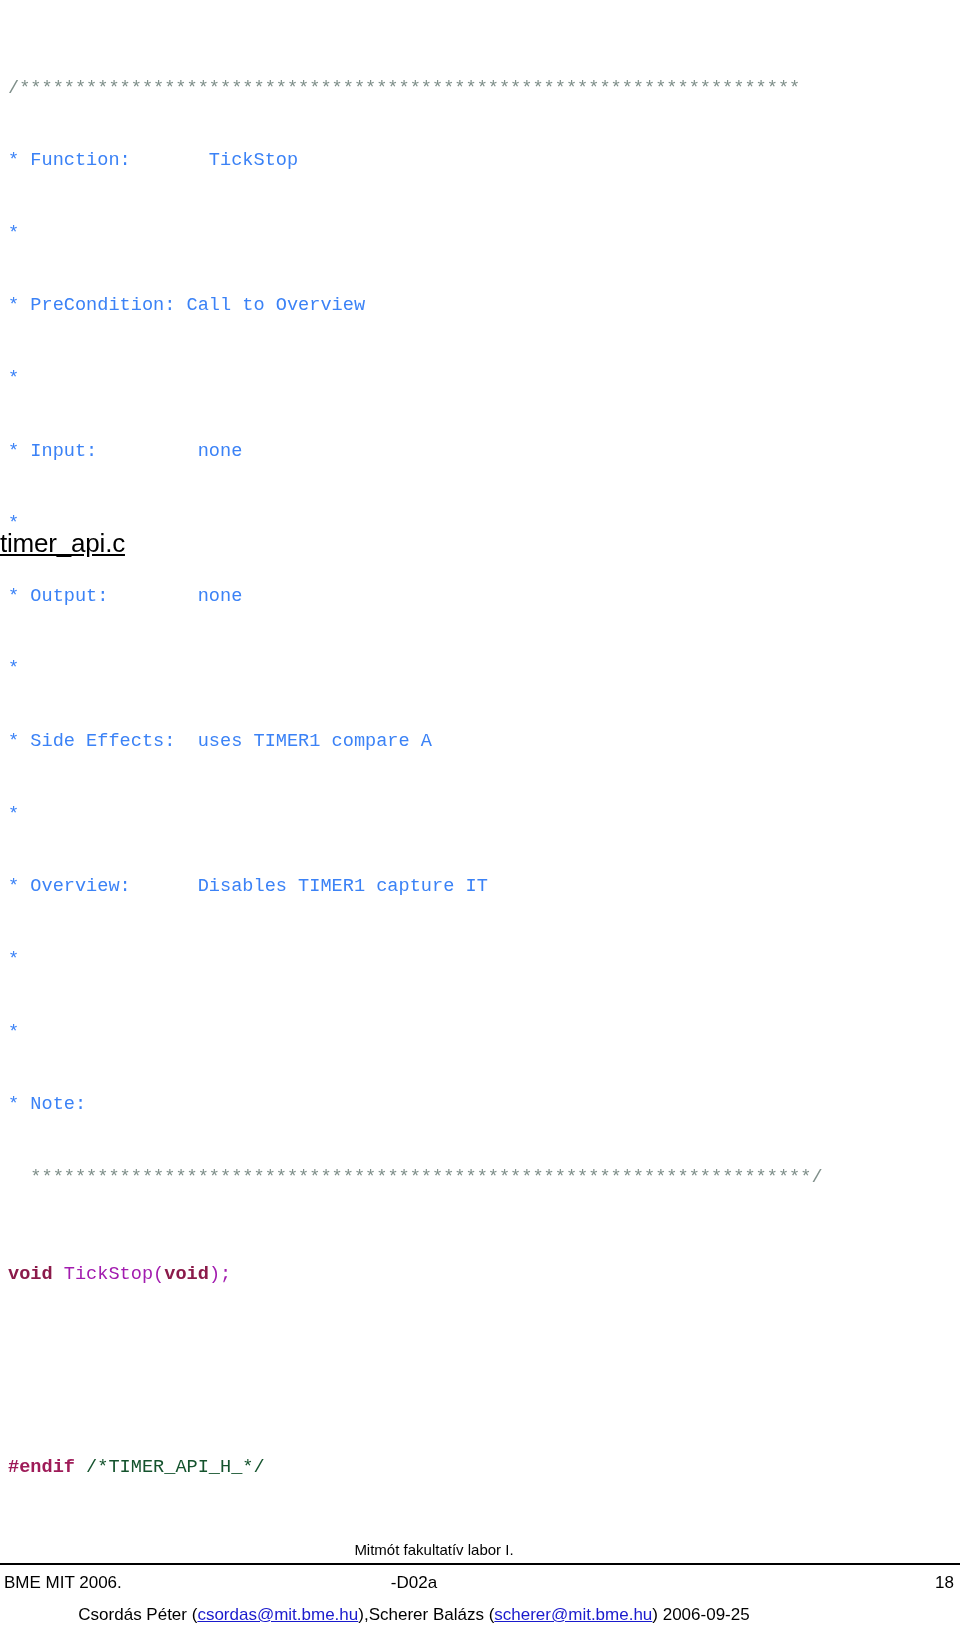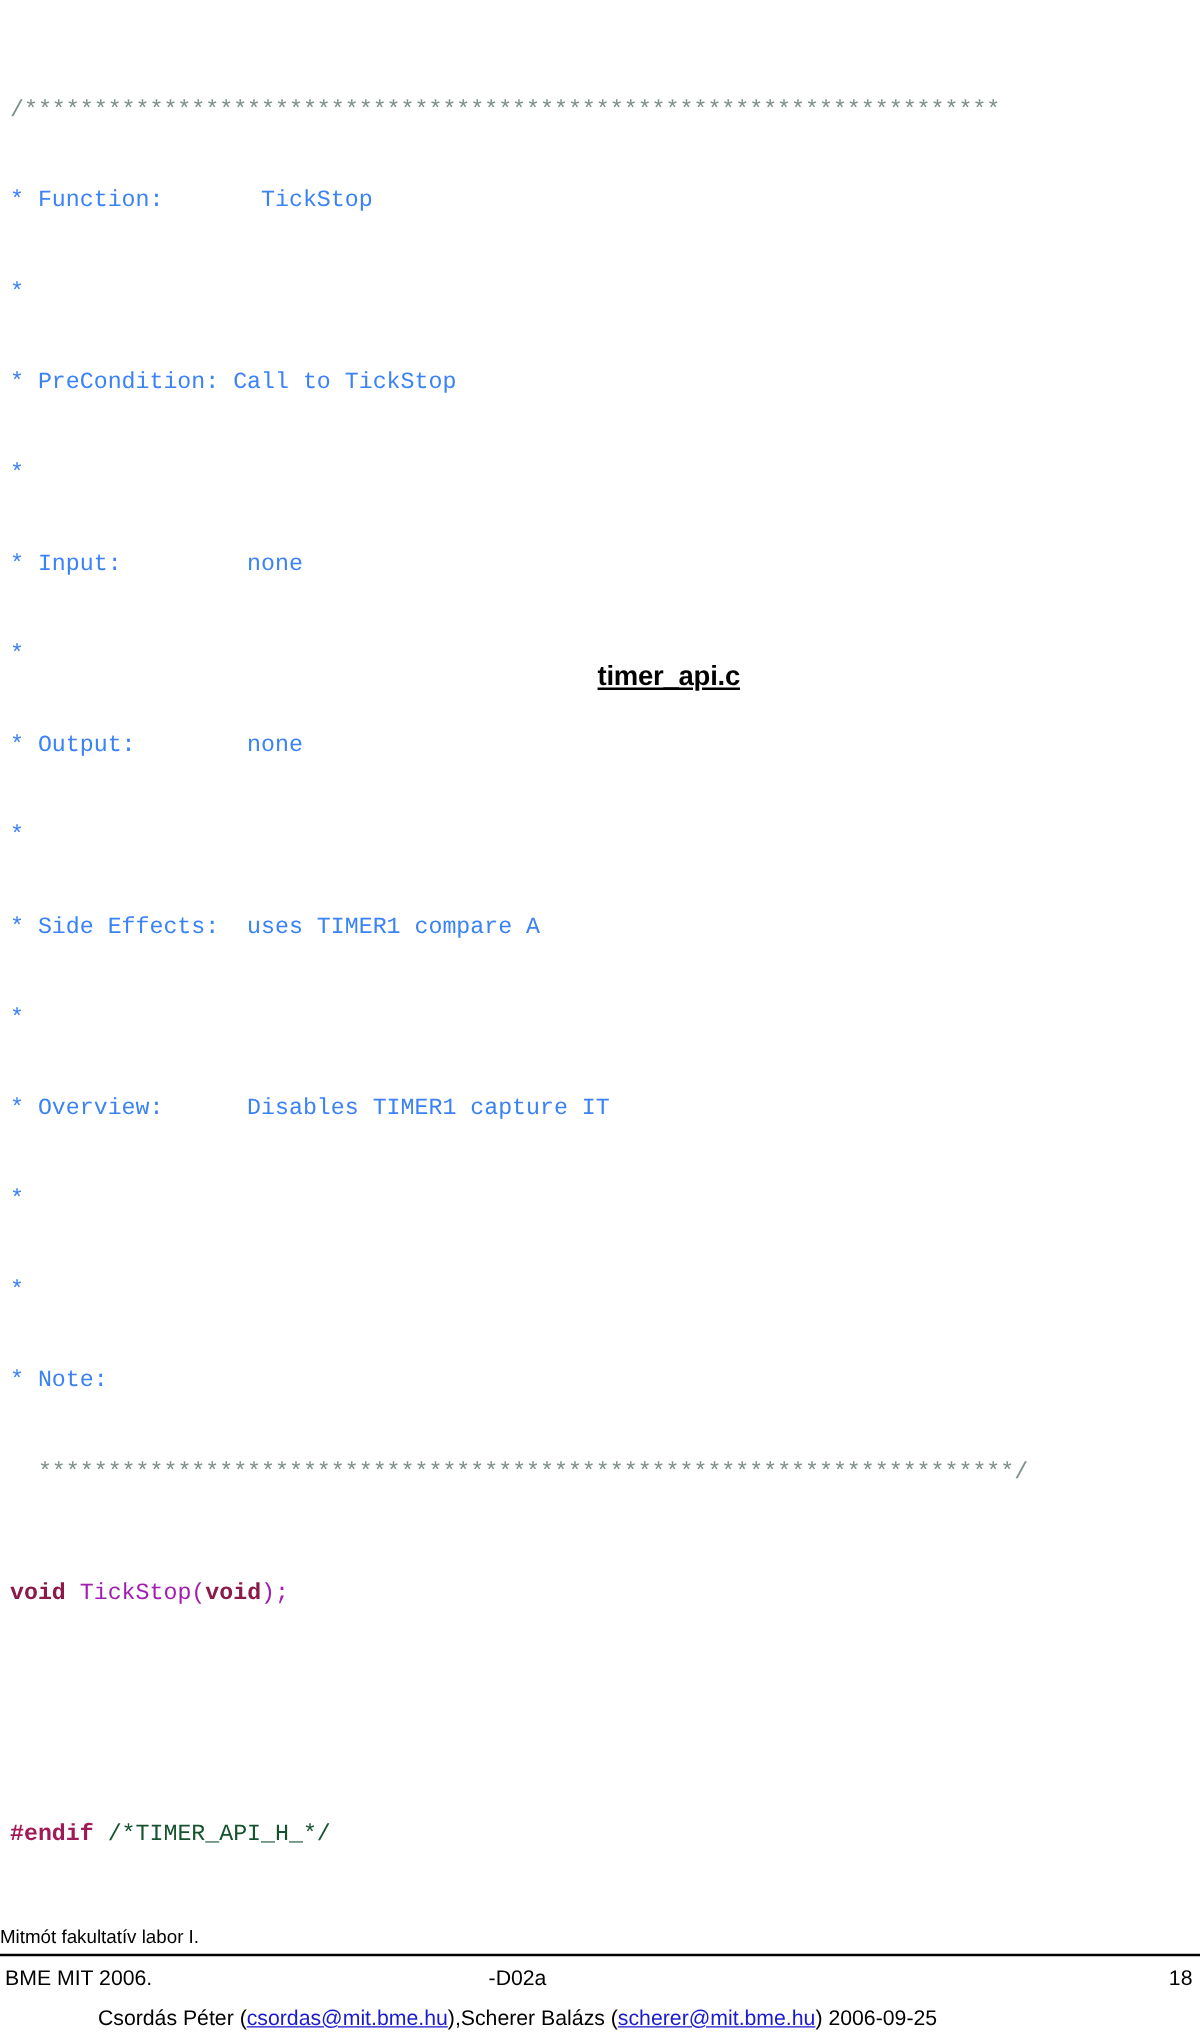--- a/index.html
+++ b/index.html
@@ -51,43 +51,44 @@
   .pp   { color: #9e1b58; font-weight: bold; }
   .plain{ color: #a21caf; }
   .banner { color: #7f8f8a; }
 
   
   .file-title {
     position: absolute;
     left: 0;
     top: 528px;
     width: 592px;
-    text-align: right;
+    text-align: left;
     font-family: "Liberation Sans", sans-serif;
-    font-size: 22px;
-    font-weight: bold;
+    font-size: 26px;
+    font-weight: normal;
     color: #000000;
     text-decoration: underline;
     letter-spacing: -0.2px;
   }
 
   
   .footer {
     position: absolute;
     left: 0;
     bottom: 0;
     width: 960px;
     font-family: "Liberation Sans", sans-serif;
     color: #000000;
   }
   .footer-sub {
     position: absolute;
     left: 0;
     bottom: 77px;
     width: 868px;
+    text-align: center;
     font-size: 15px;
   }
   .footer-rule {
     position: absolute;
     left: 0;
     bottom: 70px;
     width: 960px;
     height: 0;
     border-top: 2px solid #000000;
   }
@@ -133,21 +134,21 @@
 </head>
 <body>
 
 <div class="page">
 
   <div class="code">
 
     <span class="ln banner">/**********************************************************************</span>
     <span class="ln cmt2">* Function:       TickStop</span>
     <span class="ln cmt2">*</span>
-    <span class="ln cmt2">* PreCondition: Call to TickStop</span>
+    <span class="ln cmt2">* PreCondition: Call to Overview</span>
     <span class="ln cmt2">*</span>
     <span class="ln cmt2">* Input:         none</span>
     <span class="ln cmt2">*</span>
     <span class="ln cmt2">* Output:        none</span>
     <span class="ln cmt2">*</span>
     <span class="ln cmt2">* Side Effects:  uses TIMER1 compare A</span>
     <span class="ln cmt2">*</span>
     <span class="ln cmt2">* Overview:      Disables TIMER1 capture IT</span>
     <span class="ln cmt2">*</span>
     <span class="ln cmt2">*</span>

